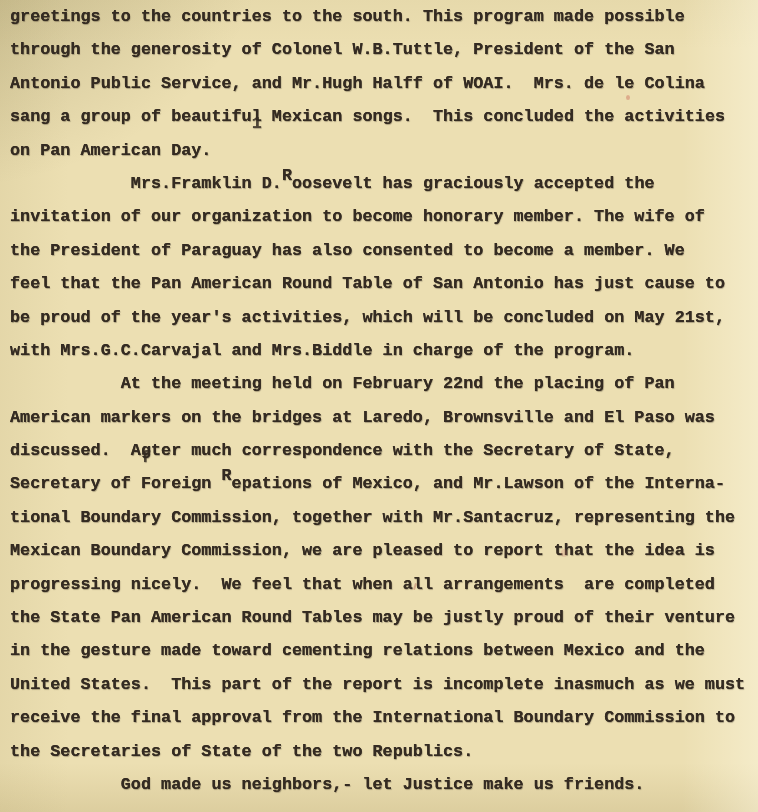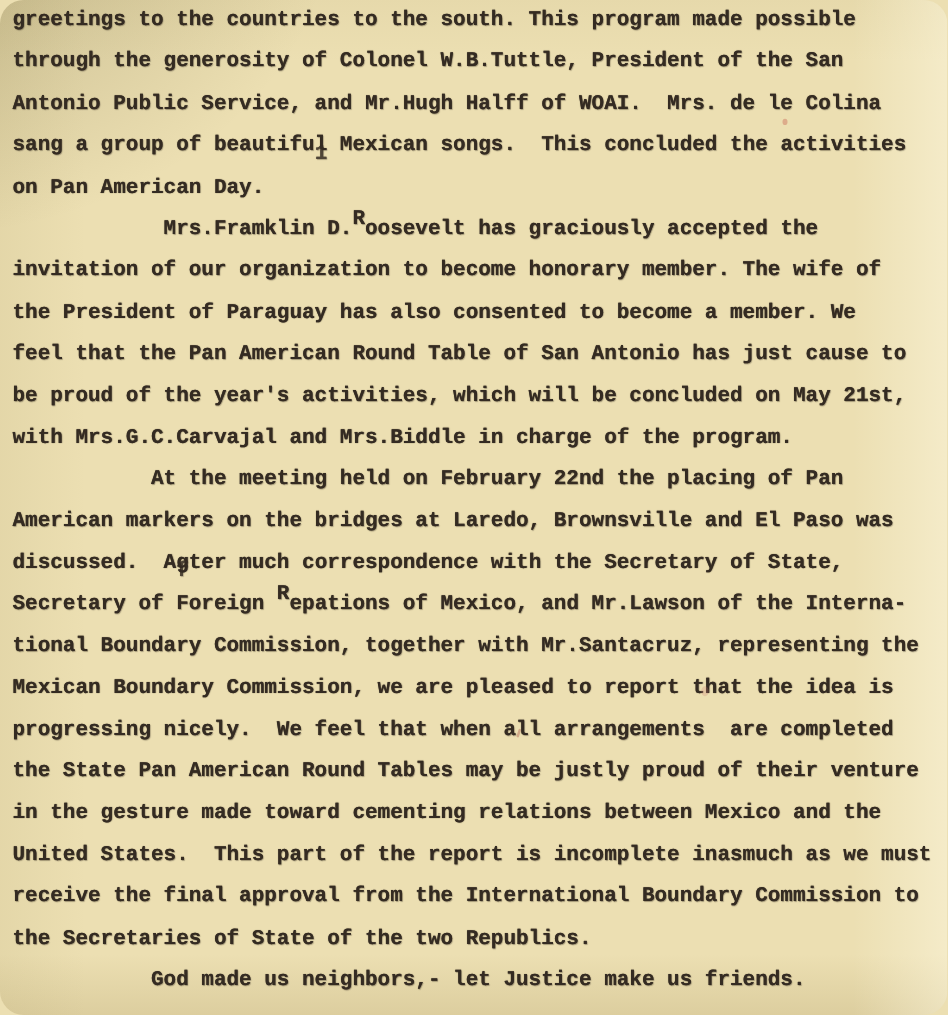--- a/index.html
+++ b/index.html
@@ -15,21 +15,20 @@
   }
   .page {
     position: relative;
     width: 758px;
     height: 812px;
     background:
       radial-gradient(ellipse 520px 400px at -70px -70px, rgba(95,85,40,0.30), rgba(95,85,40,0) 65%),
       linear-gradient(to right, rgba(170,155,100,0.12) 0%, rgba(170,155,100,0) 9%, rgba(255,250,225,0) 90%, rgba(255,250,228,0.45) 100%),
       linear-gradient(to bottom, rgba(180,165,110,0.10) 0%, rgba(180,165,110,0) 6%, rgba(200,188,135,0) 94%, rgba(165,145,90,0.22) 100%),
       var(--paper, #ecdfb2);
-    border-radius: 19px;
   }
   .text-block {
     position: absolute;
     left: 10px;
     top: 0;
     right: 0;
     font-size: 16.8px;
     font-weight: bold;
     line-height: 33.4px;
     color: var(--ink, #342b22);

